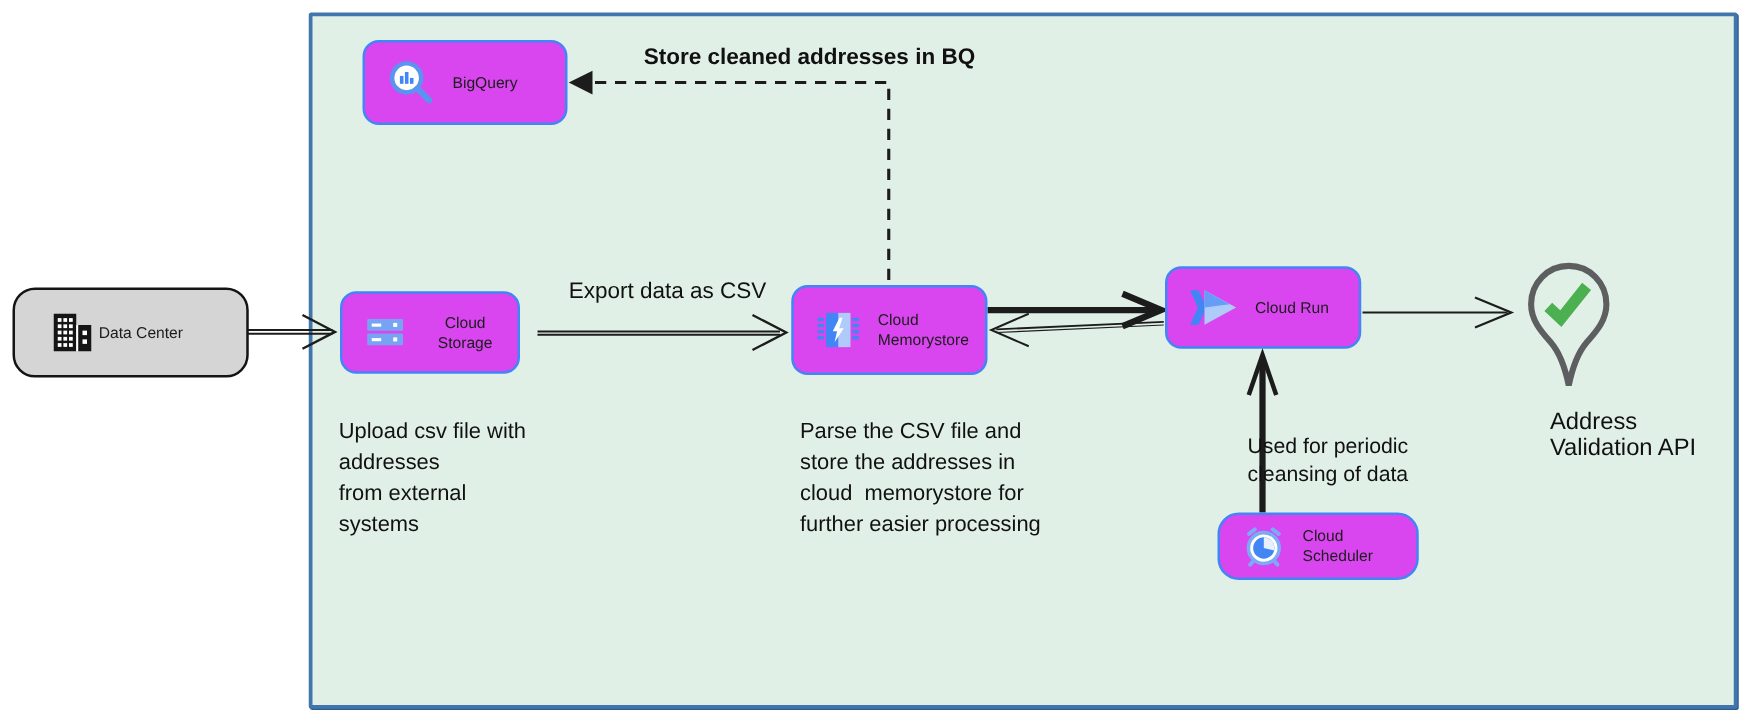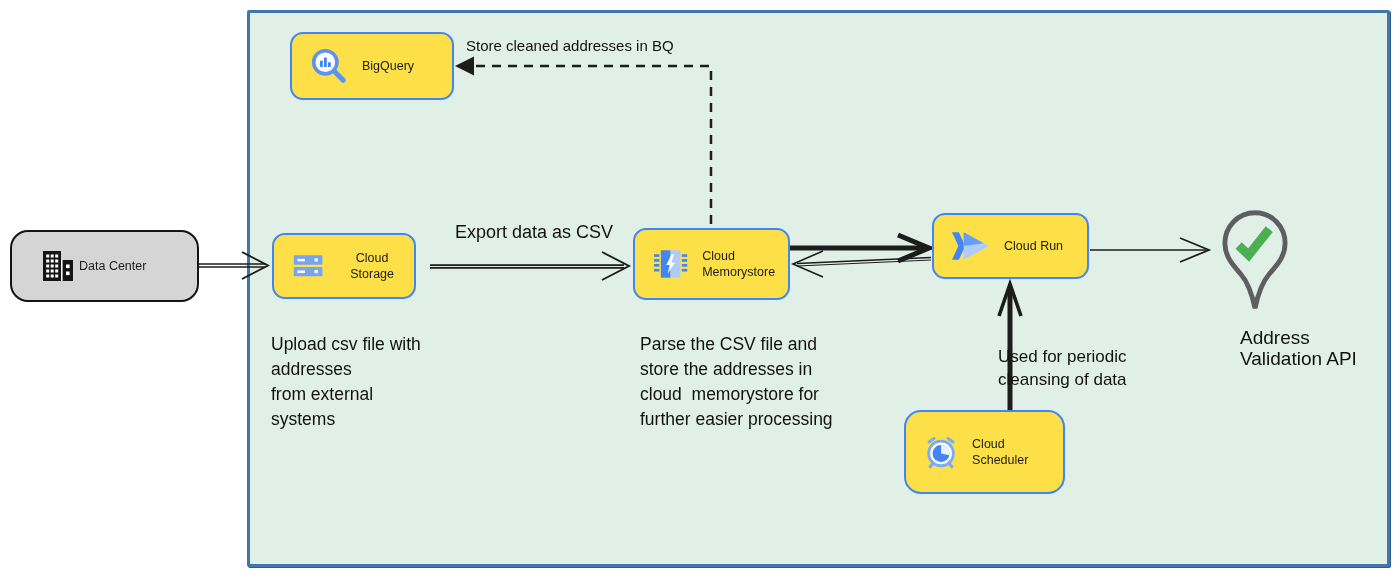--- a/index.html
+++ b/index.html
@@ -8,39 +8,39 @@
   #canvas { position:relative; width:1400px; height:580px; background:#ffffff; }
 
   #group-container {
     position:absolute; left:247px; top:10px; width:1143px; height:557px;
     background:#e1f0e7; border:3px solid #4176ad; border-radius:2px;
     box-shadow:1px 1px 0 #2c5d8f;
   }
 
   .node {
     position:absolute; display:flex; align-items:center;
-    background:#fde047; border:2.5px solid #4285f4; border-radius:13px;
+    background:#d946ef; border:2.5px solid #4285f4; border-radius:13px;
     gap:14px; padding:0 8px 0 18px;
   }
   .node .label { font-size:12.5px; color:#1c1c1c; line-height:1.3; }
 
   #node-data-center { left:10px; top:230px; width:189px; height:72px;
     background:#d5d5d5; border:2.5px solid #141414; border-radius:18px; gap:3px;padding-left:28px; }
   #node-bigquery      { left:290px; top:32px;  width:164px; height:68px; }
   #node-cloud-storage { left:272px; top:233px; width:144px; height:66px;text-align:center; }
   #node-memorystore   { left:633px; top:228px; width:157px; height:72px; }
   #node-memorystore .label { width:84px; }
   #node-cloud-run     { left:932px; top:213px; width:157px; height:66px; }
-  #node-scheduler     { left:904px; top:410px; width:161px; height:84px; border-radius:17px; }
+  #node-scheduler     { left:974px; top:410px; width:161px; height:54px; border-radius:17px; }
 
   .note {
     position:absolute; color:#111111; white-space:pre-wrap;
     font-size:17.5px; line-height:25px;
   }
-  #note-store-bq   { left:466px;  top:33px;  font-size:15px; }
+  #note-store-bq   { left:515px;  top:33px;  font-size:18px;font-weight:bold; }
   #note-export-csv { left:455px;  top:220px; font-size:18px; }
   #note-upload     { left:271px;  top:332px; }
   #note-parse      { left:607px;  top:332px;margin-left:33px; }
   #note-scheduler  { left:998px; top:345px; font-size:17px; line-height:23px; }
 
   #pin-marker { position:absolute; left:1220px; top:209px; width:70px; height:112px; }
   #label-address-validation {
     position:absolute; left:1240px; top:327px; width:152px;
     font-size:19px; line-height:21px; color:#111111;
   }

